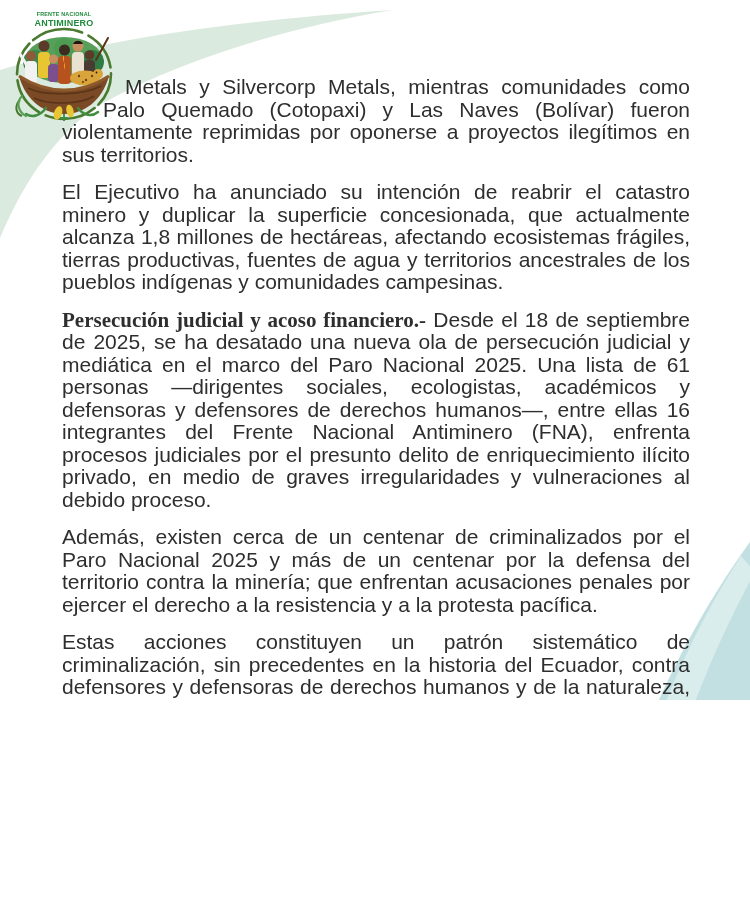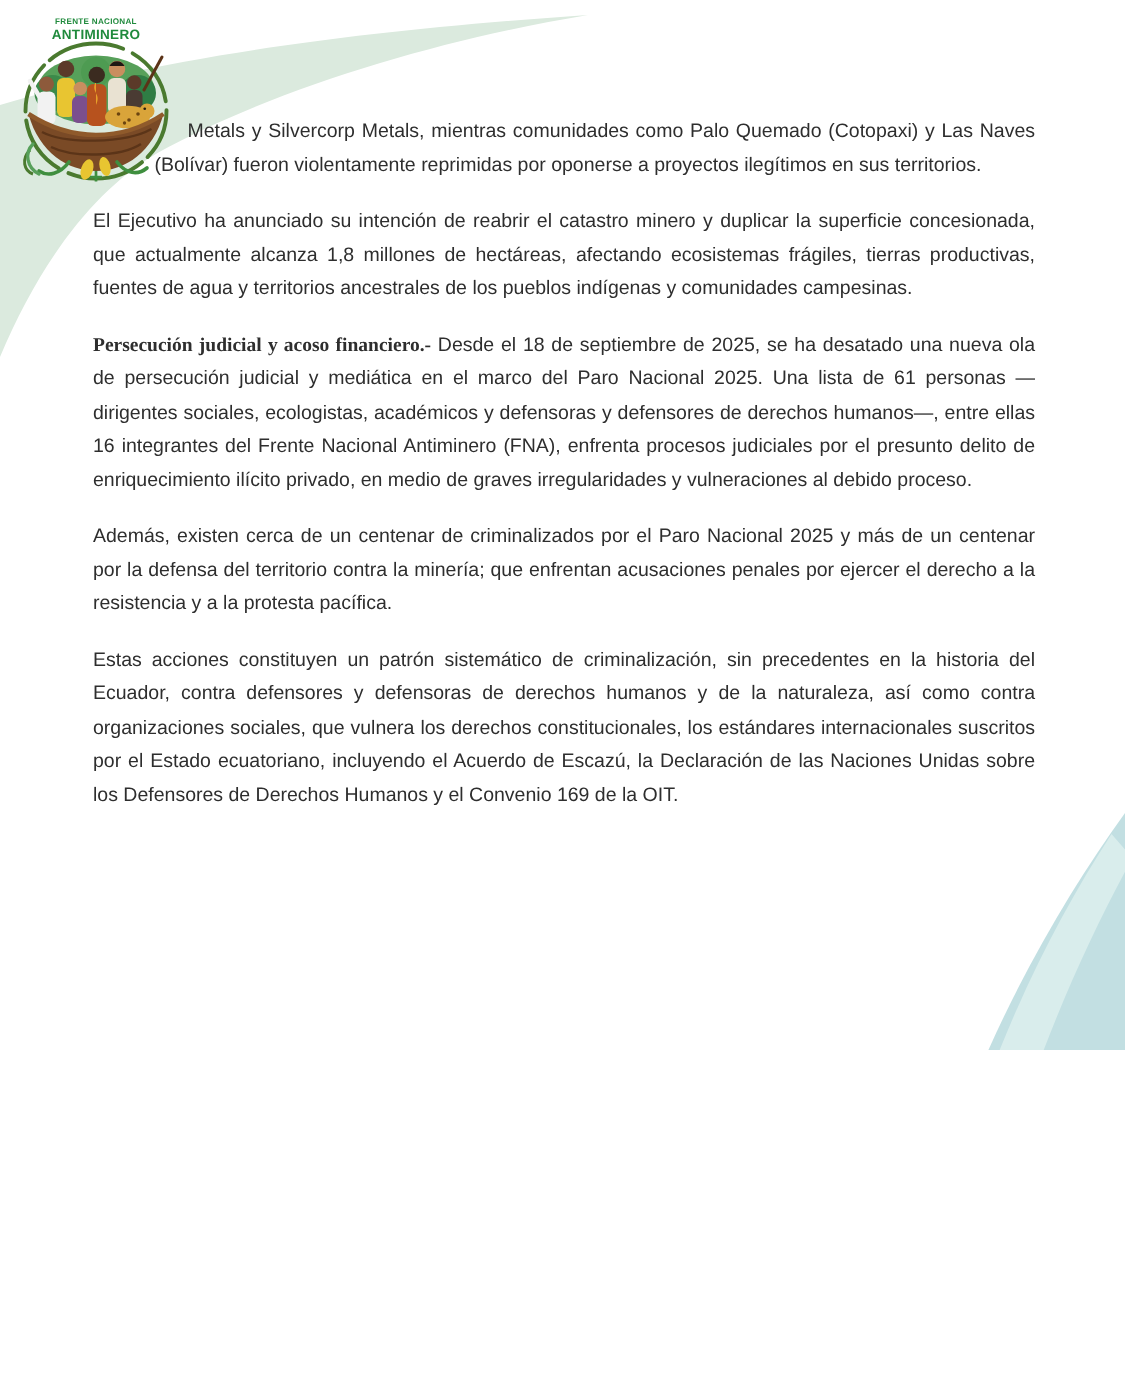--- a/index.html
+++ b/index.html
@@ -12,21 +12,21 @@
   }
   .bg-art{
     position:absolute;left:0;top:0;width:750px;height:917px;
     z-index:0;pointer-events:none;
   }
   .logo{
     position:absolute;left:8px;top:4px;width:112px;height:120px;z-index:3;
   }
   .body-text{
     position:absolute;left:62px;top:76px;width:628px;z-index:2;
-    font-size:13px;line-height:22.5px;color:#2e2e2e;
+    font-size:21px;line-height:22.5px;color:#2e2e2e;
     text-align:justify;
   }
   .body-text p{margin:0 0 15px 0;}
   .body-text b{font-weight:bold;font-family:Liberation Serif, serif;}
   .stair1{float:left;width:63px;height:22.5px;}
   .stair2{float:left;clear:left;width:41px;height:22.5px;}
   .logo-org-line1{font-weight:bold;letter-spacing:.2px;}
   .logo-org-line2{font-weight:bold;letter-spacing:.2px;}
 </style>
 </head>

